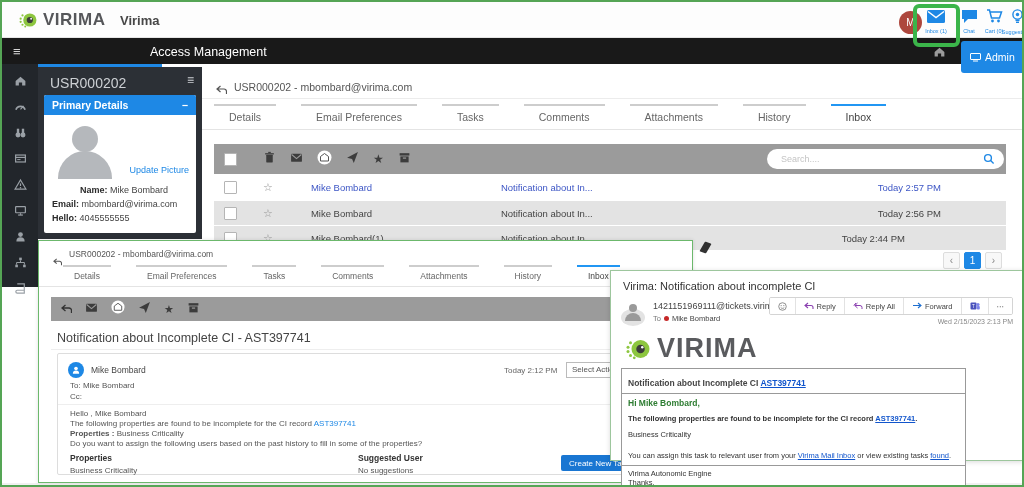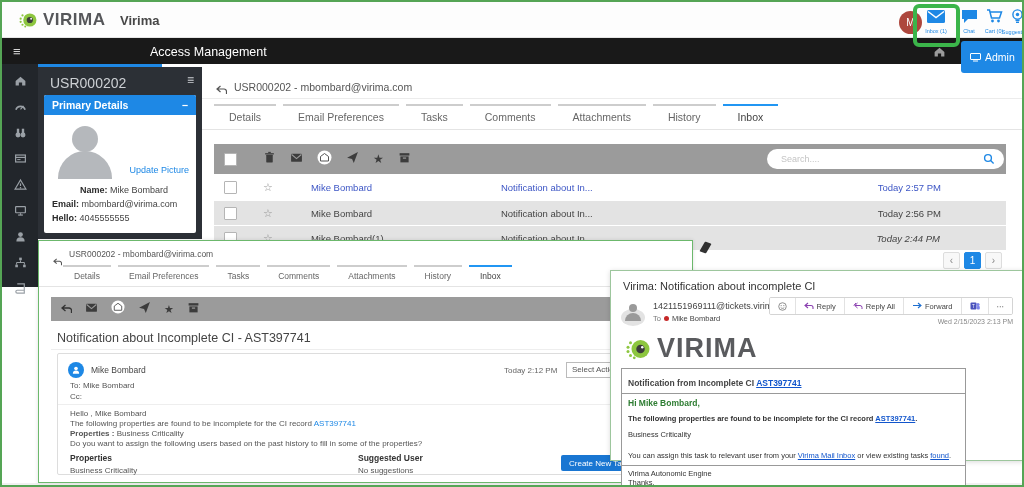--- a/index.html
+++ b/index.html
@@ -37,21 +37,21 @@
   .card { position:absolute; left:6px; top:28px; width:152px; height:138px; background:#fff; border-radius:2px; overflow:hidden; }
   .card-head { height:20px; background:#1e88e5; color:#fff; font-size:10.5px; font-weight:bold; display:flex; align-items:center; justify-content:space-between; padding:0 8px; }
   .sil-head { position:absolute; width:26px; height:26px; border-radius:50%; background:#b5b8bc; }
   .sil-body { position:absolute; width:54px; height:28px; border-radius:27px 27px 0 0; background:#b5b8bc; }
   .kv { font-size:9px; color:#444; }
   .kv b { color:#2b2b2b; }
   .link { color:#1e88e5; }
 
   
   .crumb { font-size:10.5px; color:#555; }
-  .tabbar { display:flex; gap:7px; }
+  .tabbar { display:flex; gap:25px; }
   .tab { font-size:10.5px; color:#666; padding:5px 15px 6px; border-top:2px solid #cdcdcd; background:#fff; cursor:pointer; white-space:nowrap; }
   .tab.active { border-top-color:#2196f3; color:#444; }
   .tabbar-sm .tab { font-size:8.5px; padding:4px 11px 5px; }
   .toolbar { background:#9b9b9b; display:flex; align-items:center; }
   .cb { width:13px; height:13px; background:#fff; border:1px solid #b5b5b5; border-radius:1px; }
   .tb-ic { width:13px; height:13px; }
   .search-pill { position:absolute; background:#fff; border-radius:11px; display:flex; align-items:center; }
   .search-pill input { border:none; outline:none; flex:1; font-size:9px; color:#555; padding-left:14px; background:transparent; font-family:"Liberation Sans", sans-serif; }
   .search-pill input::placeholder { color:#c4c4c4; }
   .mailrow { position:absolute; display:flex; align-items:center; font-size:9.5px; color:#444; }
@@ -313,21 +313,21 @@
     <span class="star" style="margin-left:26px;">☆</span>
     <span style="margin-left:38px;width:190px;">Mike Bombard</span>
     <span style="width:300px;">Notification about In...</span>
     <span style="margin-left:auto;margin-right:65px;">Today 2:56 PM</span>
   </div>
   <div class="mailrow" style="left:212px;top:224px;width:792px;height:24px;background:#e3e3e3;">
     <span class="cb" style="margin-left:10px;"></span>
     <span class="star" style="margin-left:26px;">☆</span>
     <span style="margin-left:38px;width:190px;">Mike Bombard(1)</span>
     <span style="width:300px;">Notification about In...</span>
-    <span style="margin-left:auto;margin-right:66px;font-style:italic;">Today 2:44 PM</span>
+    <span style="margin-left:auto;margin-right:101px;">Today 2:44 PM</span>
   </div>
 
   <div class="abs flex" style="left:941px;top:250px;gap:4px;">
     <span class="pg-box">‹</span>
     <span class="pg-box cur">1</span>
     <span class="pg-box">›</span>
   </div>
 
   <div class="abs cursor-glyph" style="left:700px;top:240px;"></div>
 
@@ -467,21 +467,21 @@
           <circle cx="4" cy="10.5" r="1.2" fill="#8dc63f"></circle>
         <circle cx="4" cy="14" r="1.2" fill="#8dc63f"></circle>
           <circle cx="6" cy="17.2" r="1.2" fill="#8dc63f"></circle>
         <circle cx="9" cy="19" r="1.1" fill="#8dc63f"></circle>
       </svg>
       <span class="mp-logo-text">VIRIMA</span>
     </div>
 
     <div class="abs" style="left:10px;top:97px;">
       <div class="nbox" style="padding:3px 6px;">
-        <span style="font-size:8.5px;font-weight:bold;color:#444;">Notification from Incomplete CI </span><a class="blue-link" style="font-size:8.5px;font-weight:bold;">AST397741</a>
+        <span style="font-size:8.5px;font-weight:bold;color:#444;">Notification about Incomplete CI </span><a class="blue-link" style="font-size:8.5px;font-weight:bold;">AST397741</a>
       </div>
       <div class="nbox" style="padding:4px 6px 5px;">
         <div style="font-size:8.5px;" class="green-bold">Hi Mike Bombard,</div>
         <div class="t75" style="margin-top:6px;font-weight:bold;"><span>The following properties are found to be incomplete for the CI record </span><a class="blue-link">AST397741</a><span>.</span></div>
         <div class="t75" style="margin-top:7px;">Business Criticality</div>
         <div class="t75" style="margin-top:12px;"><span>You can assign this task to relevant user from your </span><a class="blue-link">Virima Mail Inbox</a><span> or view existing tasks </span><a class="blue-link">found</a><span>.</span></div>
       </div>
       <div class="nbox" style="padding:3px 6px;">
         <div class="t75">Virima Autonomic Engine</div>
         <div class="t75">Thanks,</div>

